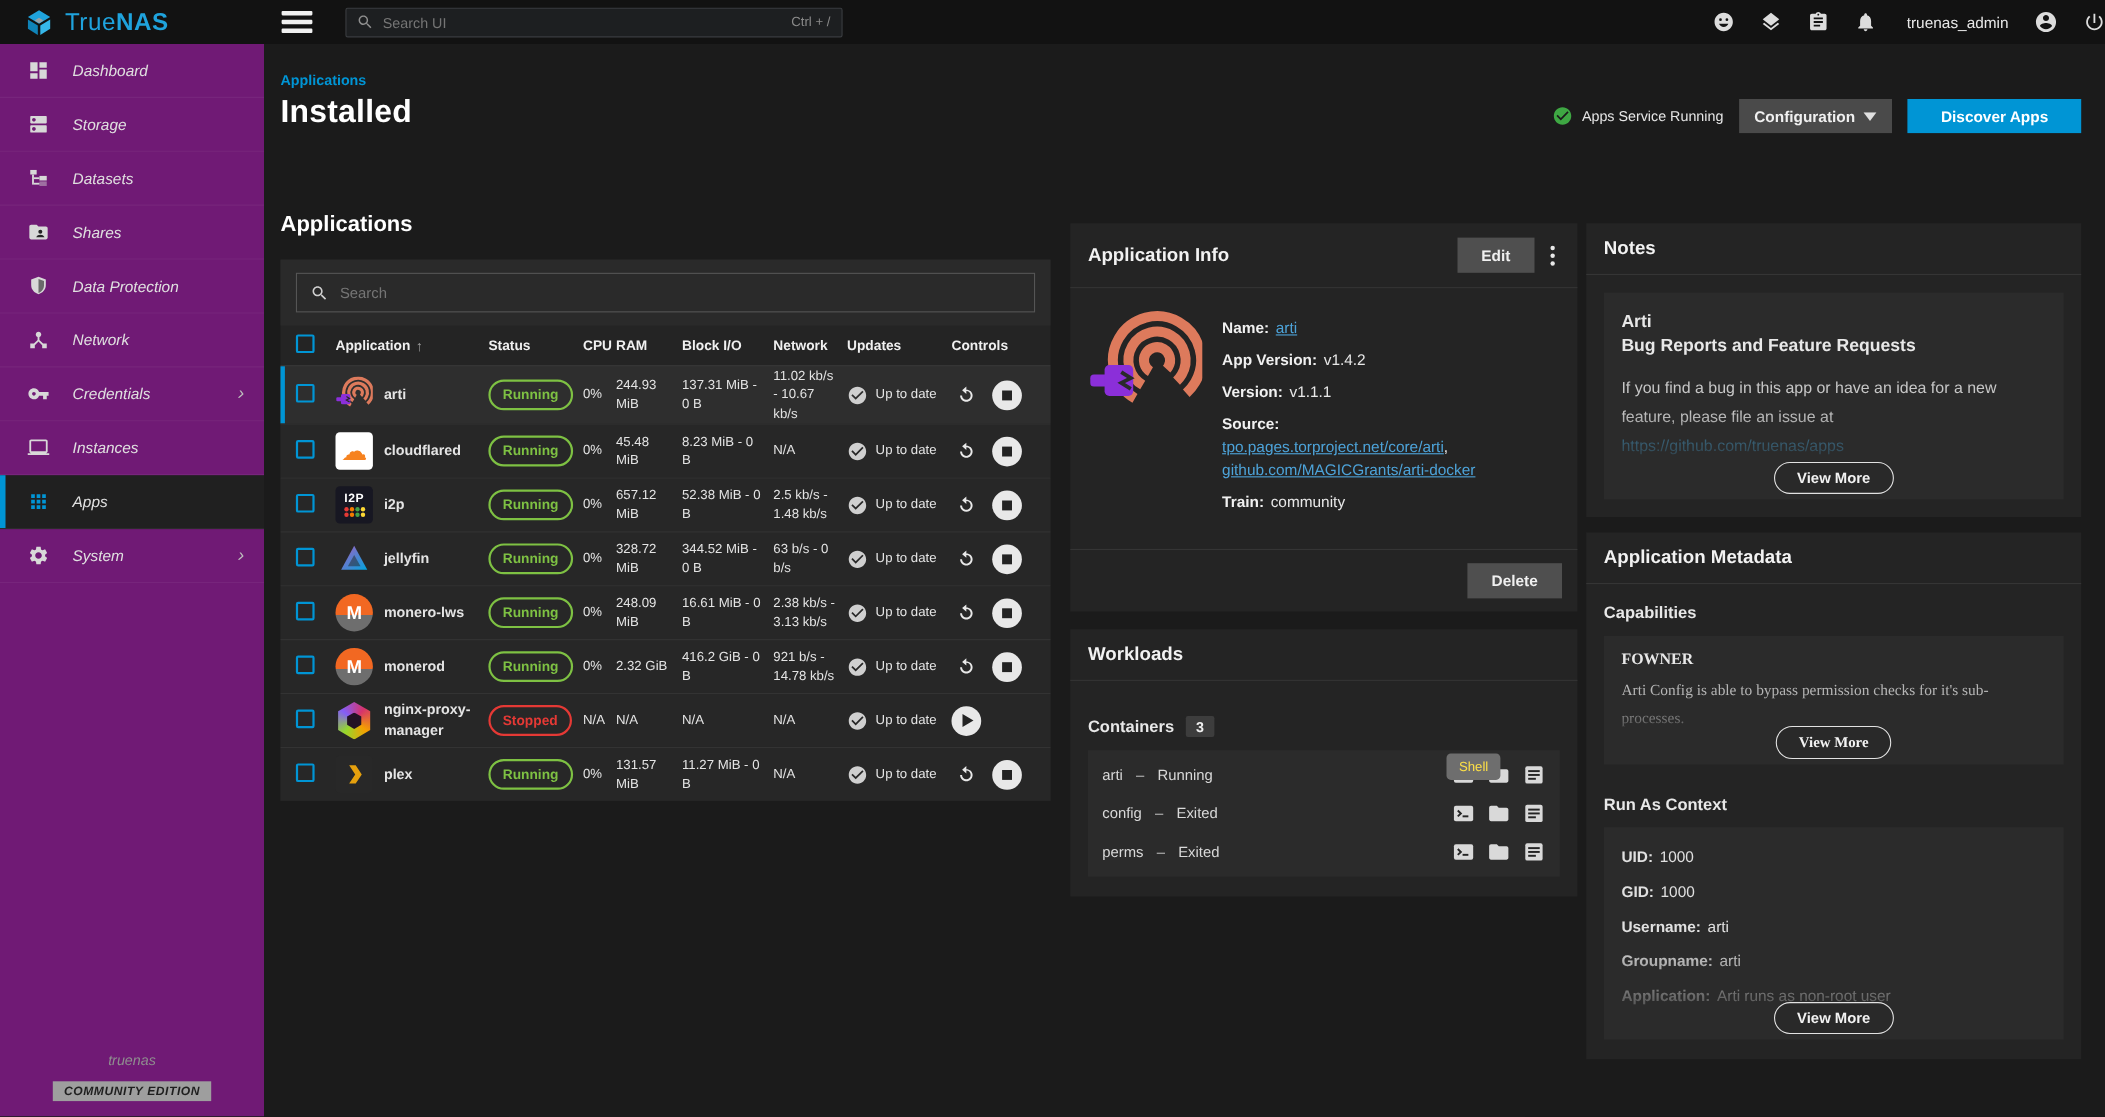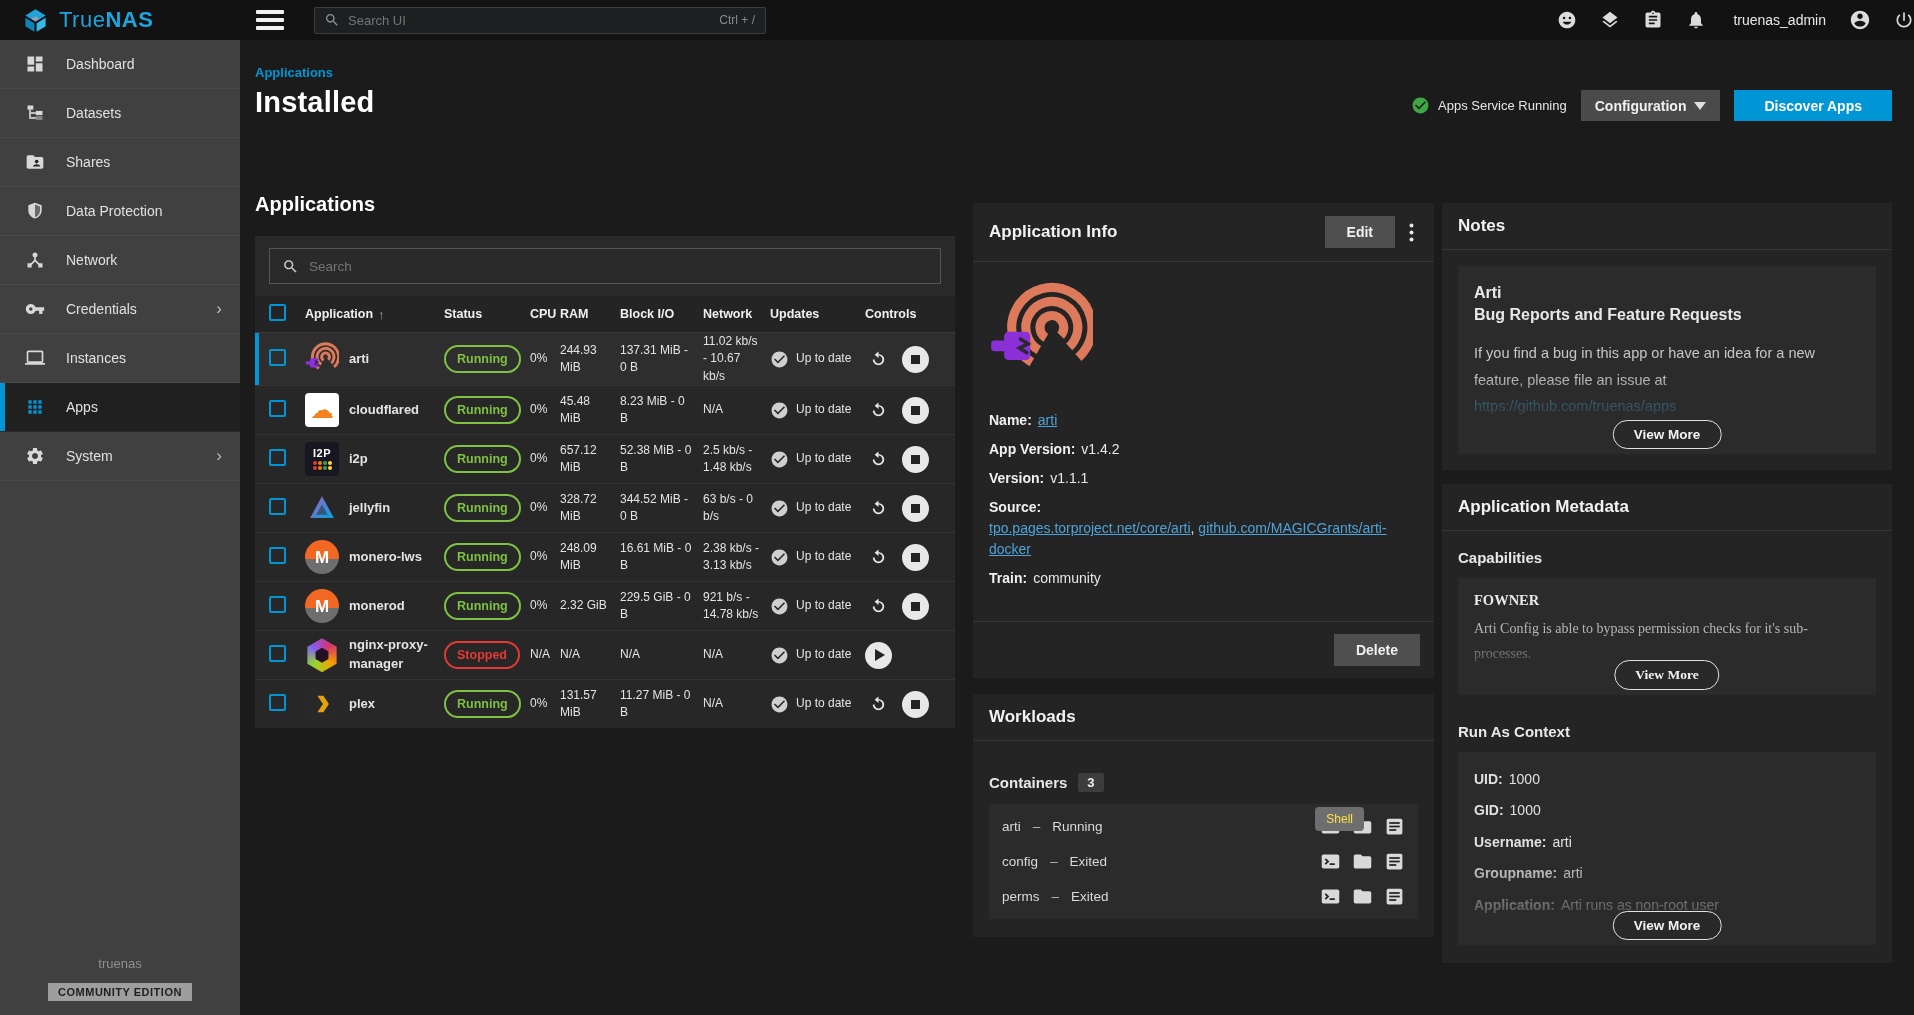--- a/index.html
+++ b/index.html
@@ -29,21 +29,21 @@
     background:#1d1f21; border:1px solid #3a3d40; border-radius:2px; display:flex; align-items:center; }
   .search-ui .mag { color:#8f8f8f; margin:0 8px 0 9px; }
   .search-ui input { flex:1; background:transparent; border:none; outline:none; color:#b9b9b9; font-size:13px;
     font-family:"Liberation Sans",sans-serif; }
   .search-ui .kbd { color:#8a8a8a; font-size:12px; padding-right:10px; }
   .top-actions { margin-left:auto; display:flex; align-items:center; gap:23px; color:#dcdcdc; }
   .tb-btn { background:none; border:none; color:#dcdcdc; cursor:pointer; display:flex; align-items:center; }
   .username { font-size:14px; color:#e8e8e8; margin-left:4px; }
 
   
-  .sidebar { position:absolute; top:40px; left:0; width:240px; bottom:0; background:#404040; z-index:5; }
+  .sidebar { position:absolute; top:40px; left:0; width:240px; bottom:0; background:#701a75; z-index:5;font-style:italic; }
   .side-item { height:49px; display:flex; align-items:center; padding-left:25px; cursor:pointer;
     border-bottom:1px solid rgba(255,255,255,.05); position:relative; }
   .side-icon { width:22px; color:#d8d8d8; flex:none; }
   .side-label { margin-left:19px; font-size:14px; color:#e0e0e0; }
   .side-chev { margin-left:auto; margin-right:18px; color:#bdbdbd; font-size:17px; }
   .side-item.active { background:#202020; }
   .side-item.active::before { content:''; position:absolute; left:0; top:0; bottom:0; width:5px; background:var(--accent); }
   .side-item.active .side-icon { color:var(--accent); }
   .side-footer { position:absolute; bottom:14px; width:100%; text-align:center; }
   .side-host { color:#8f8f8f; font-size:13px; margin-bottom:11px; }
@@ -118,21 +118,21 @@
   .i2p-dots { display:flex; flex-wrap:wrap; width:21px; gap:1px; margin-top:2px; justify-content:center; }
   .i2p-dots i { width:4px; height:4px; border-radius:50%; display:block; }
   .ic-monero-app-icon { border-radius:50%; background:linear-gradient(180deg,#f26822 0 57%,#6e6e6e 57% 100%); }
   .ic-monero-app-icon .m { color:#fff; font-weight:bold; font-size:17px; line-height:1; }
   .ic-nginx-proxy-manager-app-icon { background:conic-gradient(from 40deg,#d6336c,#f59f00,#94d82d,#845ef7,#d6336c);
     clip-path:polygon(50% 0,93% 25%,93% 75%,50% 100%,7% 75%,7% 25%); justify-content:center; }
   .npm-core { width:15px; height:15px; background:#241224; clip-path:polygon(50% 0,93% 25%,93% 75%,50% 100%,7% 75%,7% 25%); }
   .ic-plex-app-icon { background:#282828; }
 
   
-  .info-body { display:flex; gap:18px; padding:20px 16px 24px;flex-direction:column; }
+  .info-body { display:flex; gap:18px; padding:20px 16px 24px; }
   .app-logo { width:104px; height:104px; flex:none; }
   .info-fields { font-size:14px; line-height:1.5; padding-top:6px; }
   .info-row { margin-bottom:8px; }
   .info-label { font-weight:bold; margin-right:6px; color:#f0f0f0; }
   .link { color:var(--link); text-decoration:underline; cursor:pointer; }
   .card-foot { border-top:1px solid var(--divider); padding:12px 14px; display:flex; justify-content:flex-end; }
 
   
   .wl-card { margin-top:16px; }
   .wl-body { padding:16px 16px 18px; position:relative; }
@@ -248,20 +248,29 @@
           <svg width="20" height="20" viewBox="0 0 24 24" fill="currentColor">
             <path d="M3 13h8V3H3v10zm0 8h8v-6H3v6zm10 0h8V11h-8v10zm0-18v6h8V3h-8z"></path>
           </svg>
         </span>
     <span class="side-label">Dashboard</span>
 
   </div>
       <div class="side-item">
     <span class="side-icon">
           <svg width="20" height="20" viewBox="0 0 24 24" fill="currentColor">
+            <path d="M20 13H4c-.55 0-1 .45-1 1v6c0 .55.45 1 1 1h16c.55 0 1-.45 1-1v-6c0-.55-.45-1-1-1zM7 19c-1.1 0-2-.9-2-2s.9-2 2-2 2 .9 2 2-.9 2-2 2zM20 3H4c-.55 0-1 .45-1 1v6c0 .55.45 1 1 1h16c.55 0 1-.45 1-1V4c0-.55-.45-1-1-1zM7 9c-1.1 0-2-.9-2-2s.9-2 2-2 2 .9 2 2-.9 2-2 2z"></path>
+          </svg>
+        </span>
+    <span class="side-label">Storage</span>
+
+  </div>
+      <div class="side-item">
+    <span class="side-icon">
+          <svg width="20" height="20" viewBox="0 0 24 24" fill="currentColor">
             <rect x="3" y="3" width="7" height="5"></rect>
             <rect x="5" y="8" width="2" height="11"></rect>
             <rect x="7" y="11" width="6" height="2"></rect>
             <rect x="13" y="9.5" width="8" height="5"></rect>
             <rect x="7" y="17" width="6" height="2"></rect>
             <rect x="13" y="15.5" width="8" height="5" opacity=".45"></rect>
           </svg>
         </span>
     <span class="side-label">Datasets</span>
 
@@ -591,21 +600,21 @@
     <span><span class="checkbox"></span></span>
     <span class="cell cell-app">
       <span class="app-ic ic-monero-app-icon">
                   <span class="m">M</span>
                 </span>
       <span class="cell-name">monerod</span>
     </span>
     <span class="cell"><span class="status-pill running">Running</span></span>
     <span class="cell cell-cpu">0%</span>
     <span class="cell cell-ram">2.32 GiB</span>
-    <span class="cell cell-io">229.5 GiB - 0 B</span>
+    <span class="cell cell-io">416.2 GiB - 0 B</span>
     <span class="cell cell-net">921 b/s - 14.78 kb/s</span>
     <span class="cell cell-upd">
       <span class="chk">
         <svg width="19" height="19" viewBox="0 0 24 24" fill="currentColor">
                     <path d="M12 2C6.48 2 2 6.48 2 12s4.48 10 10 10 10-4.48 10-10S17.52 2 12 2zm-2 15l-5-5 1.41-1.41L10 14.17l7.59-7.59L19 8l-9 9z"></path>
                   </svg>
       </span>
       <span class="upd-label">Up to date</span>
     </span>
     <span class="cell cell-ctl">

